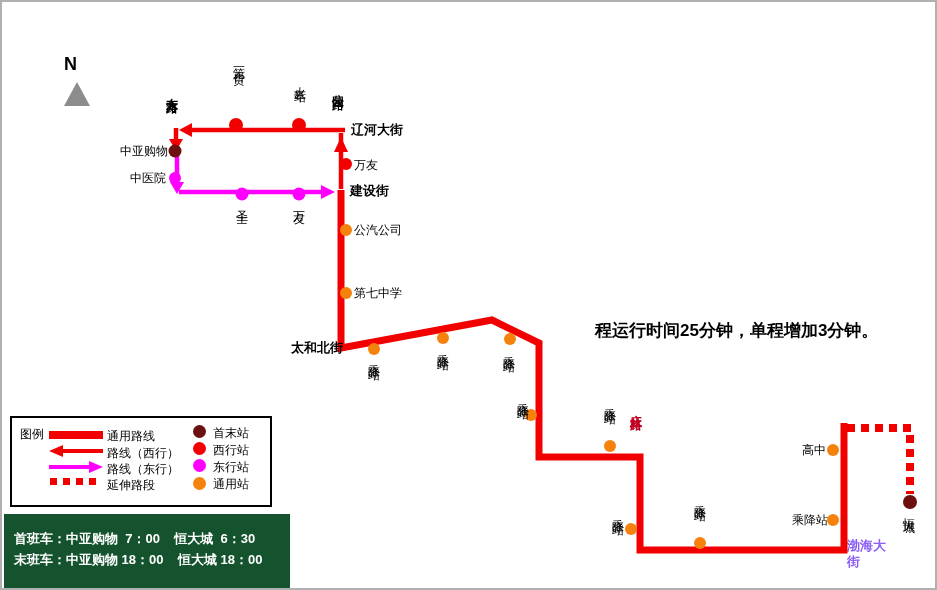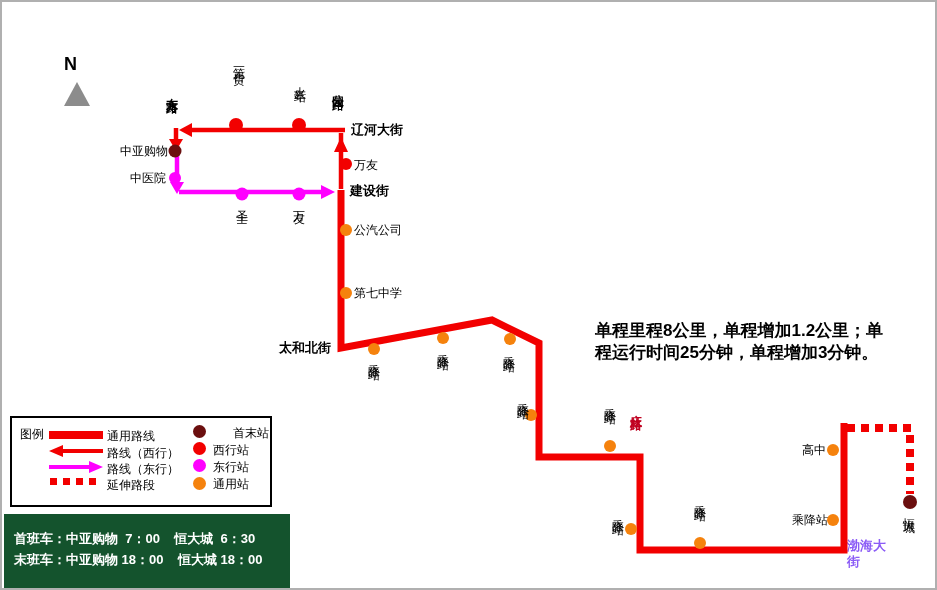--- a/index.html
+++ b/index.html
@@ -102,29 +102,28 @@
     <circle cx="529" cy="413" r="6" fill="#f5820d"></circle>
     <circle cx="608" cy="444" r="6" fill="#f5820d"></circle>
     <circle cx="629" cy="527" r="6" fill="#f5820d"></circle>
     <circle cx="698" cy="541" r="6" fill="#f5820d"></circle>
     <circle cx="831" cy="448" r="6" fill="#f5820d"></circle>
     <circle cx="831" cy="518" r="6" fill="#f5820d"></circle>
   </svg>
 
   <div class="north">N</div>
   <div class="note">
-    <div>单程里程8公里，单程增加1.2公里；单</div>
     <div>程运行时间25分钟，单程增加3分钟。</div>
   </div>
 
   <div class="vlabel street" style="left:163px;top:86px;">东方路</div>
   <div class="vlabel street" style="left:329px;top:83px;">公园路</div>
   <div class="hlabel street street-big" style="left:349px;top:121px;">辽河大街</div>
   <div class="hlabel street street-big" style="left:348px;top:182px;">建设街</div>
-  <div class="hlabel street street-big" style="left:277px;top:339px;text-align:right;">太和北街</div>
+  <div class="hlabel street street-big" style="left:289px;top:339px;text-align:right;">太和北街</div>
   <div class="vlabel street street-dark" style="left:627px;top:403px;">庄林路</div>
 
   <div class="hlabel ralign" style="left:114px;top:142px;width:52px;">中亚购物</div>
   <div class="hlabel ralign" style="left:114px;top:169px;width:50px;">中医院</div>
   <div class="vlabel" style="left:230px;top:56px;">第一百货</div>
   <div class="vlabel" style="left:291px;top:75px;">火车站</div>
   <div class="hlabel" style="left:352px;top:156px;">万友</div>
   <div class="vlabel" style="left:233px;top:199px;">圣士</div>
   <div class="vlabel" style="left:290px;top:199px;">万友</div>
   <div class="hlabel" style="left:352px;top:221px;">公汽公司</div>
@@ -172,21 +171,21 @@
     <div class="lg-label" style="top:10px;">通用路线</div>
     <div class="lg-label" style="top:27px;">路线（西行）</div>
     <div class="lg-label" style="top:43px;">路线（东行）</div>
     <div class="lg-label" style="top:59px;">延伸路段</div>
 
     <div class="lg-dot dot-terminal" style="top:7px;"></div>
     <div class="lg-dot dot-west" style="top:24px;"></div>
     <div class="lg-dot dot-east" style="top:41px;"></div>
     <div class="lg-dot dot-common" style="top:59px;"></div>
 
-    <div class="lg-dot-label" style="top:7px;margin-left:20px;">首末站</div>
+    <div class="lg-dot-label" style="top:7px;">首末站</div>
     <div class="lg-dot-label" style="top:24px;">西行站</div>
     <div class="lg-dot-label" style="top:41px;">东行站</div>
     <div class="lg-dot-label" style="top:58px;">通用站</div>
   </div>
 
   <div class="schedule">
     <div class="row" style="top:16px;">首班车：中亚购物  7：00    恒大城  6：30</div>
     <div class="row" style="top:37px;">末班车：中亚购物 18：00    恒大城 18：00</div>
   </div>
 

